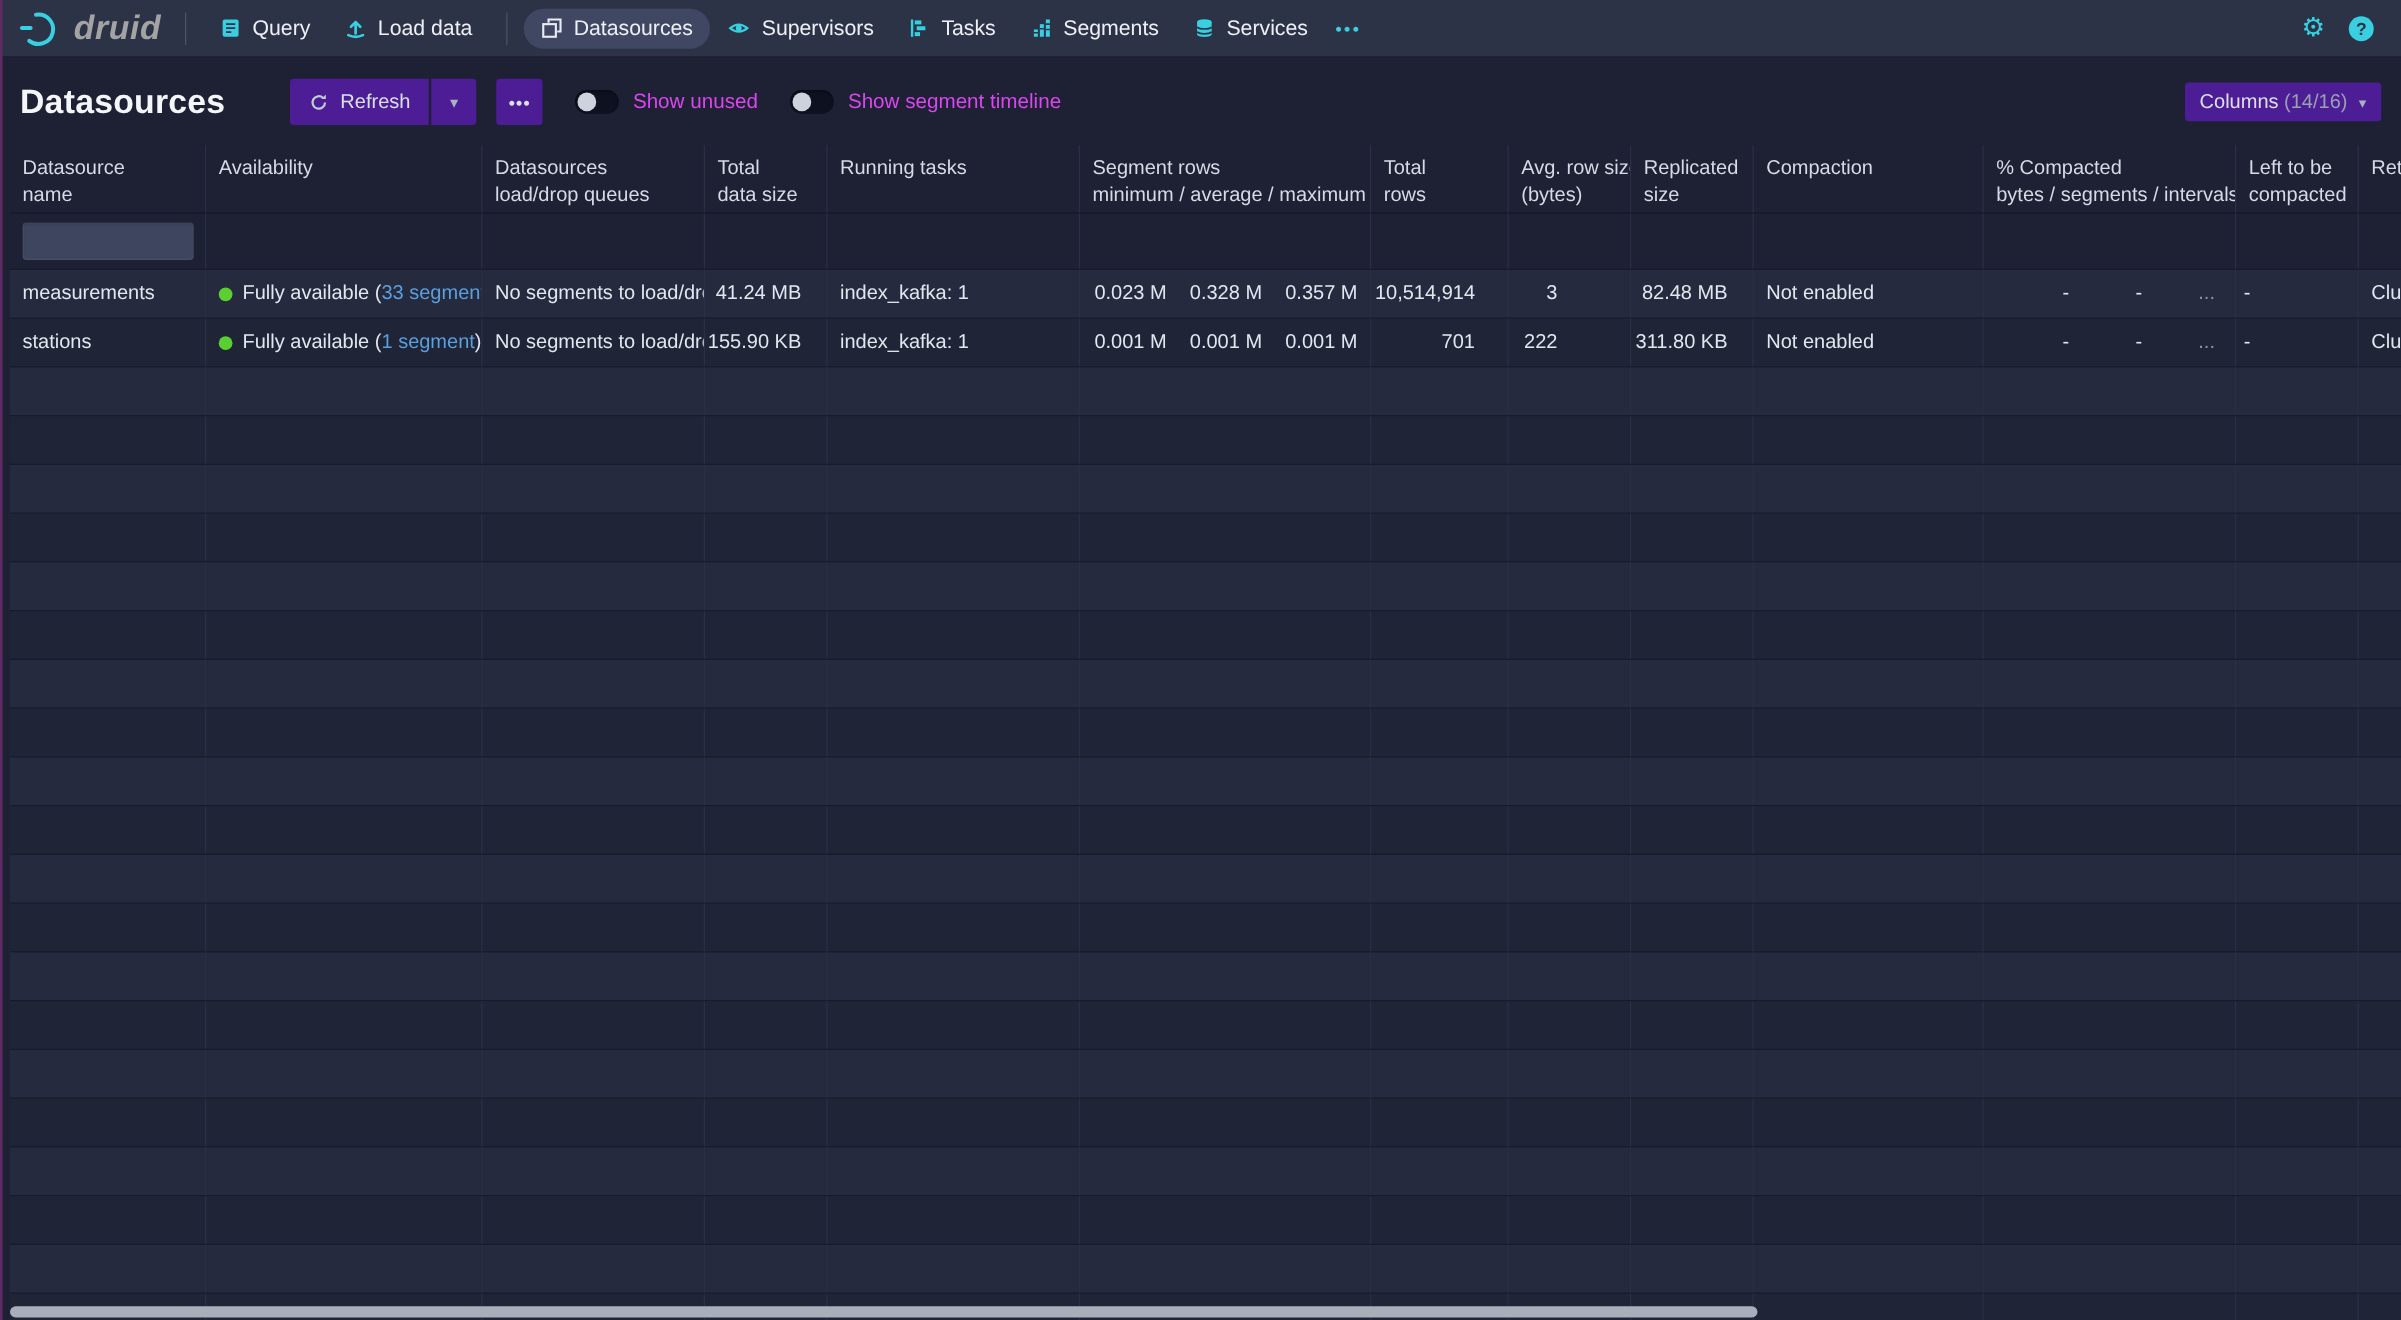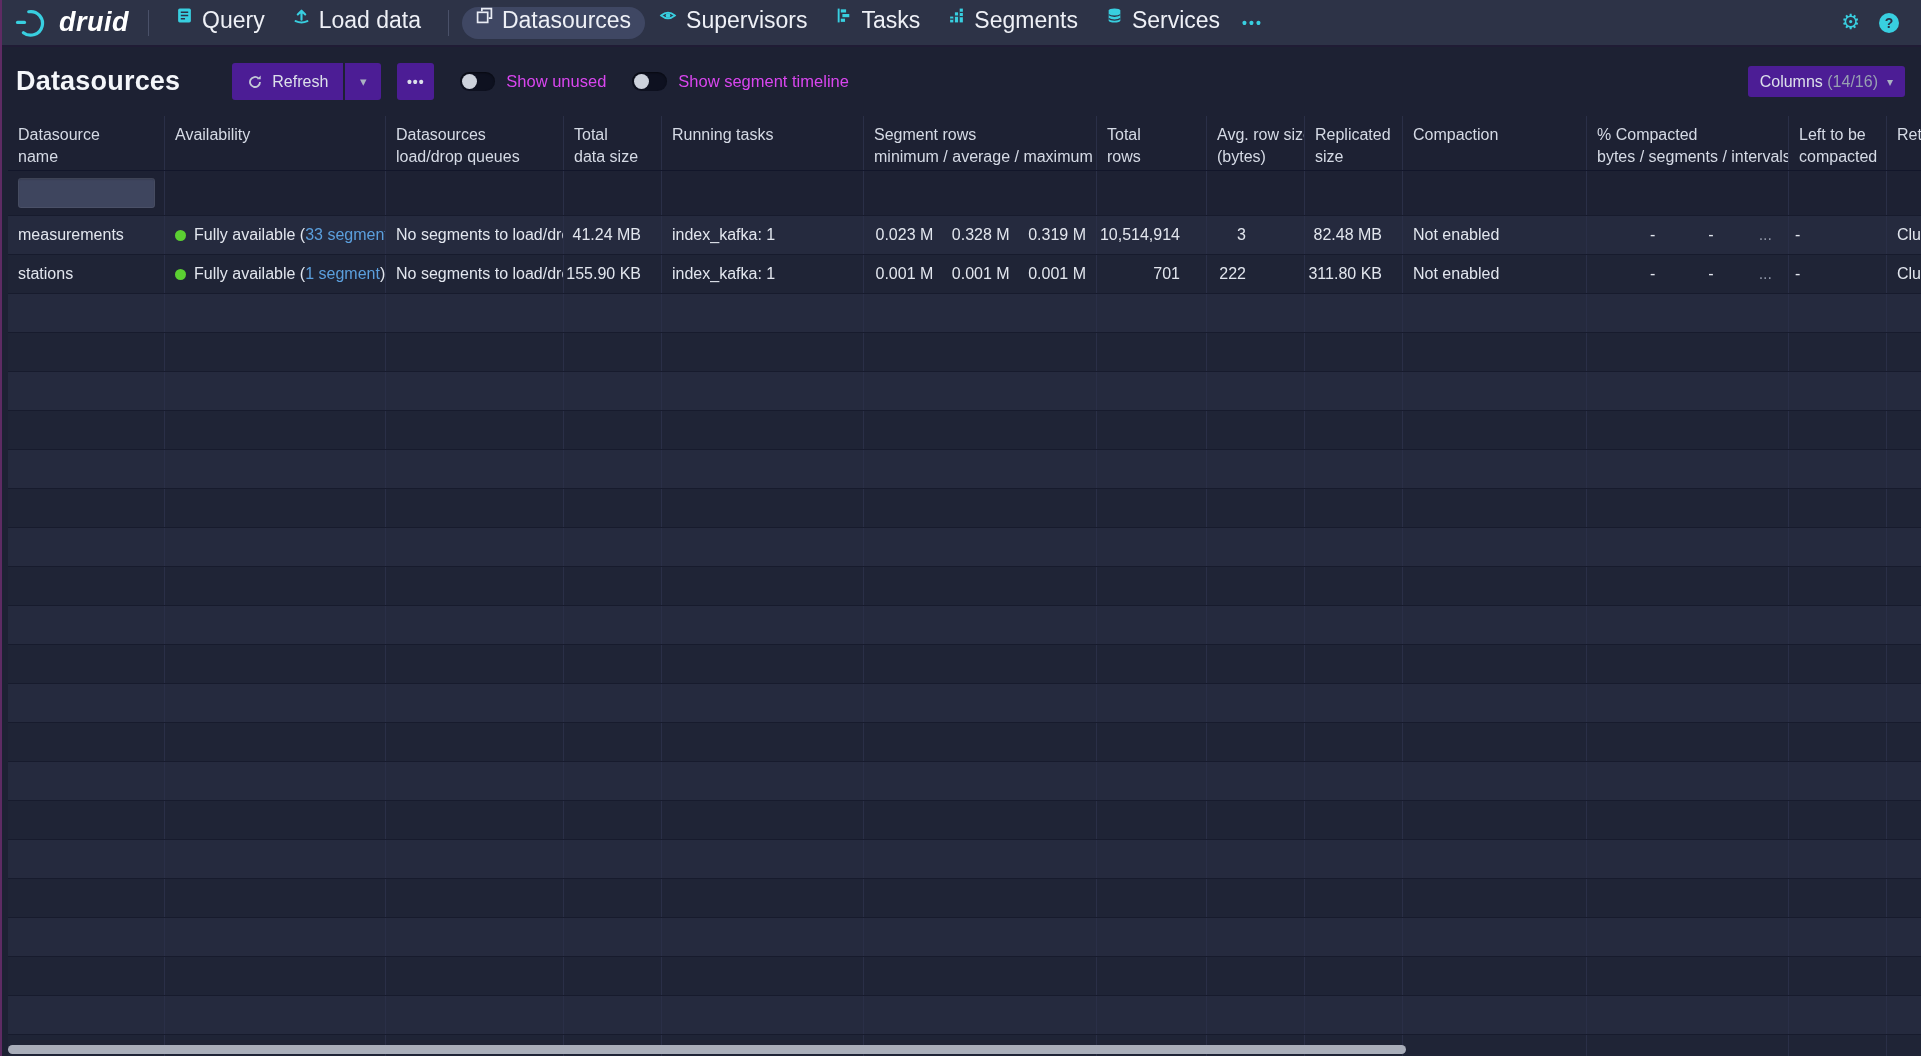--- a/index.html
+++ b/index.html
@@ -9,25 +9,25 @@
     font-family:"Liberation Sans","DejaVu Sans",sans-serif;
     color:#dfe3ec;
     position:relative;
   }
   
   .topnav {
     height:47px; background:#2d3347; display:flex; align-items:center;
     padding:0 16px 0 14px; border-bottom:2px solid #201c35;
   }
   .logo { display:flex; align-items:center; gap:9px; margin-right:6px; cursor:pointer; }
-  .logo-text { font-size:27px; font-style:italic; font-weight:600; color:#ffffff; letter-spacing:.5px; }
+  .logo-text { font-size:27px; font-style:italic; font-weight:600; color:#a3a3a3; letter-spacing:.5px; }
   .nav-divider { width:1px; height:26px; background:#4a5169; margin:0 13px; }
   .nav-item {
-    display:flex; gap:9px; height:32px; padding:0 14px;
-    border-radius:17px; font-size:23px; color:#eef0f6; cursor:pointer; white-space:nowrap;
+    display:flex; align-items:center; gap:9px; height:32px; padding:0 14px;
+    border-radius:17px; font-size:17px; color:#eef0f6; cursor:pointer; white-space:nowrap;
   }
   .nav-item.active { background:#3f4763; }
   .nav-more { font-size:14px; font-weight:bold; color:#38cfe0; letter-spacing:2px; padding:0 8px; cursor:pointer; }
   .topnav-right { margin-left:auto; display:flex; align-items:center; gap:19px; padding-right:6px; }
   .gear { font-size:21px; color:#38cfe0; line-height:1; cursor:pointer; font-family:"DejaVu Sans",sans-serif; }
   .help {
     width:20px; height:20px; border-radius:50%; background:#38cfe0; color:#2a3045;
     font-size:14px; font-weight:bold; display:flex; align-items:center; justify-content:center; cursor:pointer;
   }
   
@@ -310,21 +310,21 @@
       <span class="dot"></span>
       <span>Fully available (</span>
         <a class="seg-link">33 segments</a>
     </div>
     <div class="cell c2">No segments to load/drop</div>
     <div class="cell c3">41.24 MB</div>
     <div class="cell c4">index_kafka: 1</div>
     <div class="cell c5">
       <span>0.023 M</span>
         <span>0.328 M</span>
-        <span>0.319 M</span>
+        <span>0.357 M</span>
     </div>
     <div class="cell c6">10,514,914</div>
     <div class="cell c7">3</div>
     <div class="cell c8">82.48 MB</div>
     <div class="cell c9">Not enabled</div>
     <div class="cell c10">
       <span>-</span>
         <span>-</span>
         <span class="dim">...</span>
     </div>

